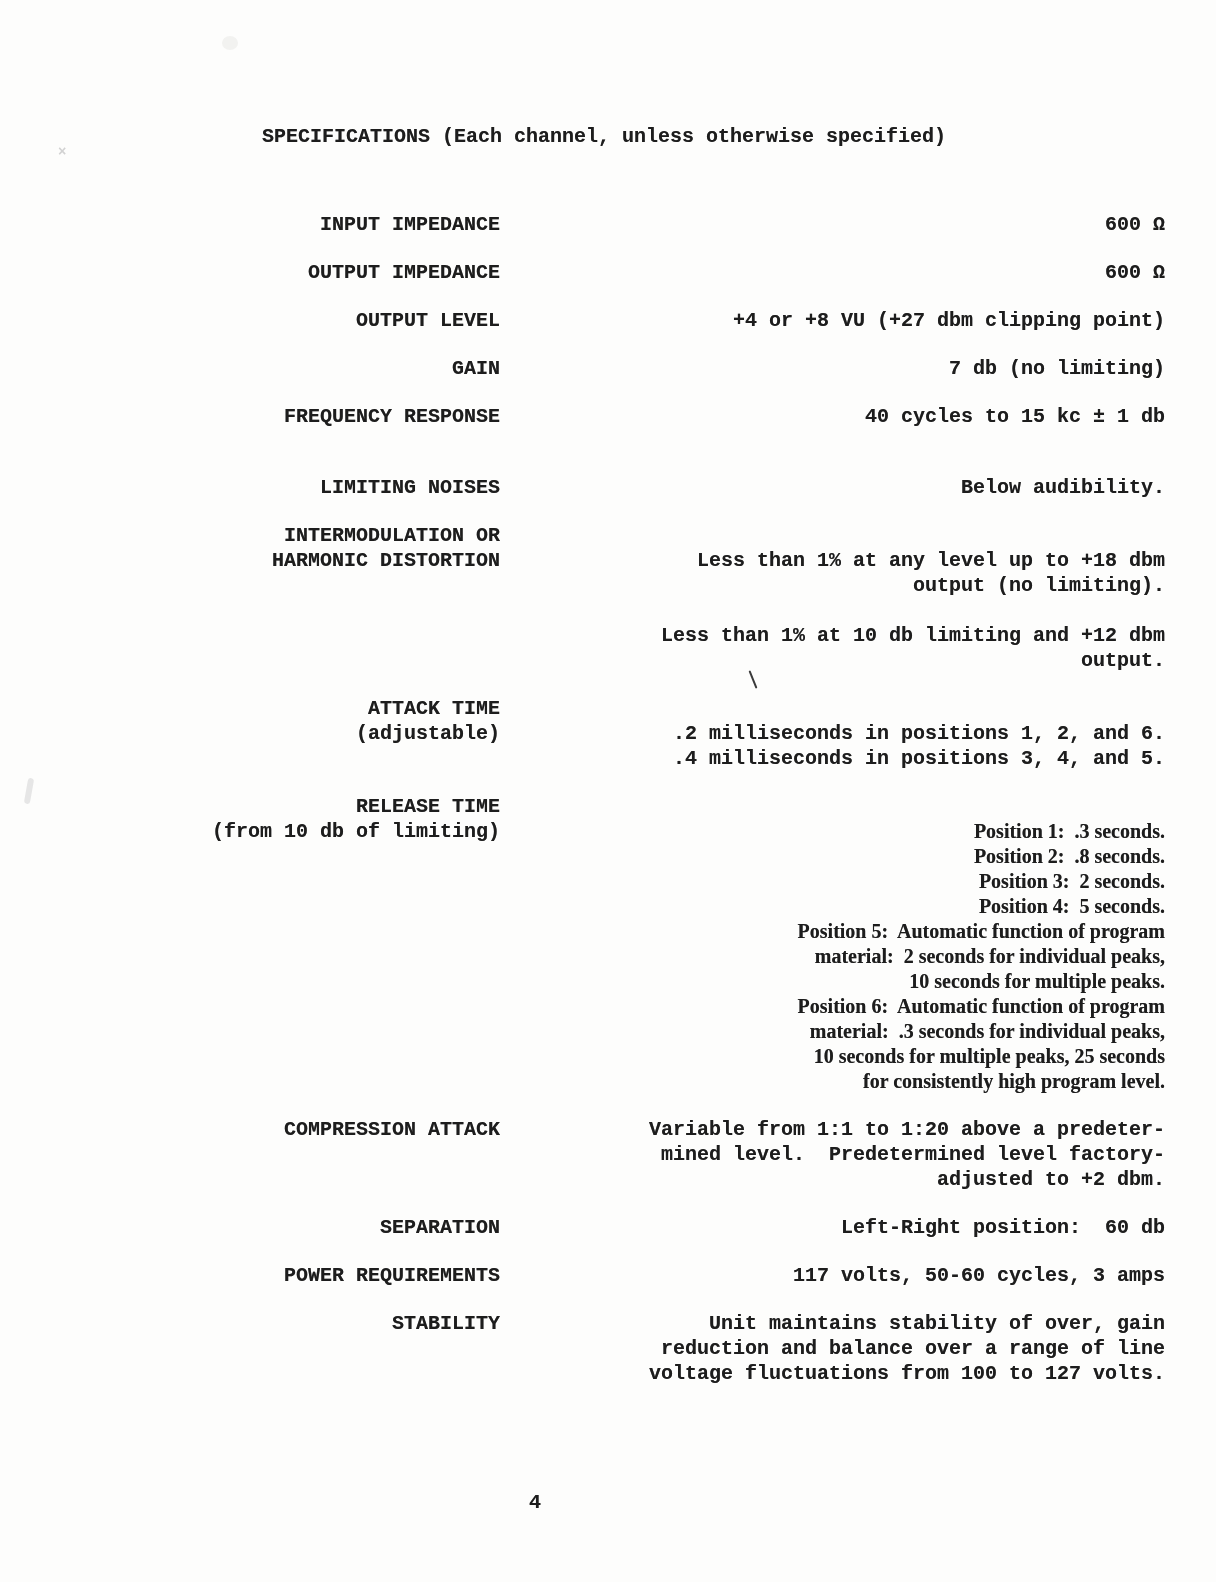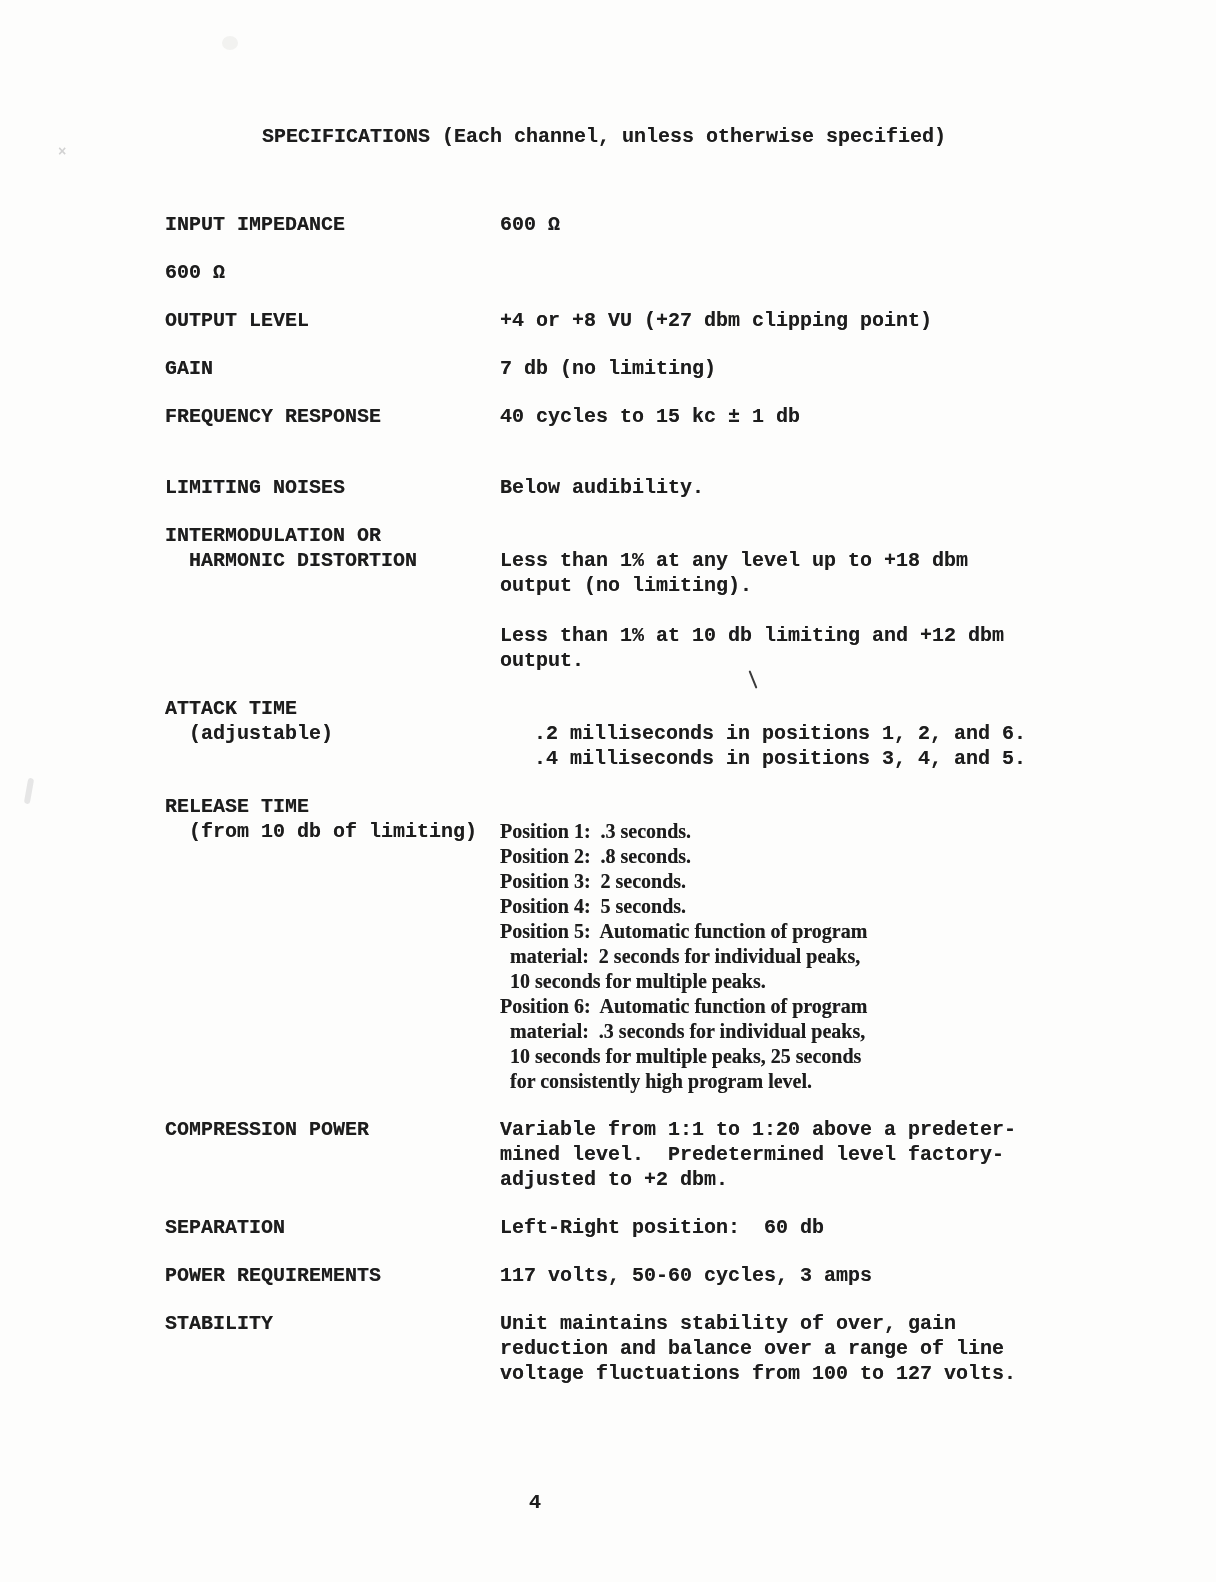--- a/index.html
+++ b/index.html
@@ -28,20 +28,21 @@
   }
   .rows {
     position: absolute;
     left: 165px;
     top: 212px;
     width: 1000px;
   }
   .spec-row {
     display: flex;
     margin-bottom: 23px;
+    text-align: right;
   }
   .label-col {
     width: 335px;
     flex: 0 0 335px;
   }
   .value-col {
     flex: 1 1 auto;
   }
   .line {
     white-space: pre;
@@ -105,20 +106,23 @@
   <div class="rows" id="spec-rows">
       <div class="spec-row">
         <div class="label-col">
           <div class="line">INPUT IMPEDANCE</div>
         </div>
         <div class="value-col">
           <div class="line">600 Ω</div>
         </div>
       </div>
       <div class="spec-row">
+        <div class="label-col">
+          <div class="line">OUTPUT IMPEDANCE</div>
+        </div>
         <div class="value-col">
           <div class="line">600 Ω</div>
         </div>
       </div>
       <div class="spec-row">
         <div class="label-col">
           <div class="line">OUTPUT LEVEL</div>
         </div>
         <div class="value-col">
           <div class="line">+4 or +8 VU (+27 dbm clipping point)</div>
@@ -187,21 +191,21 @@
           <div class="line">  material:  2 seconds for individual peaks,</div>
           <div class="line">  10 seconds for multiple peaks.</div>
           <div class="line">Position 6:  Automatic function of program</div>
           <div class="line">  material:  .3 seconds for individual peaks,</div>
           <div class="line">  10 seconds for multiple peaks, 25 seconds</div>
           <div class="line">  for consistently high program level.</div>
         </div>
       </div>
       <div class="spec-row">
         <div class="label-col">
-          <div class="line">COMPRESSION POWER</div>
+          <div class="line">COMPRESSION ATTACK</div>
         </div>
         <div class="value-col">
           <div class="line">Variable from 1:1 to 1:20 above a predeter-</div>
           <div class="line">mined level.  Predetermined level factory-</div>
           <div class="line">adjusted to +2 dbm.</div>
         </div>
       </div>
       <div class="spec-row">
         <div class="label-col">
           <div class="line">SEPARATION</div>

